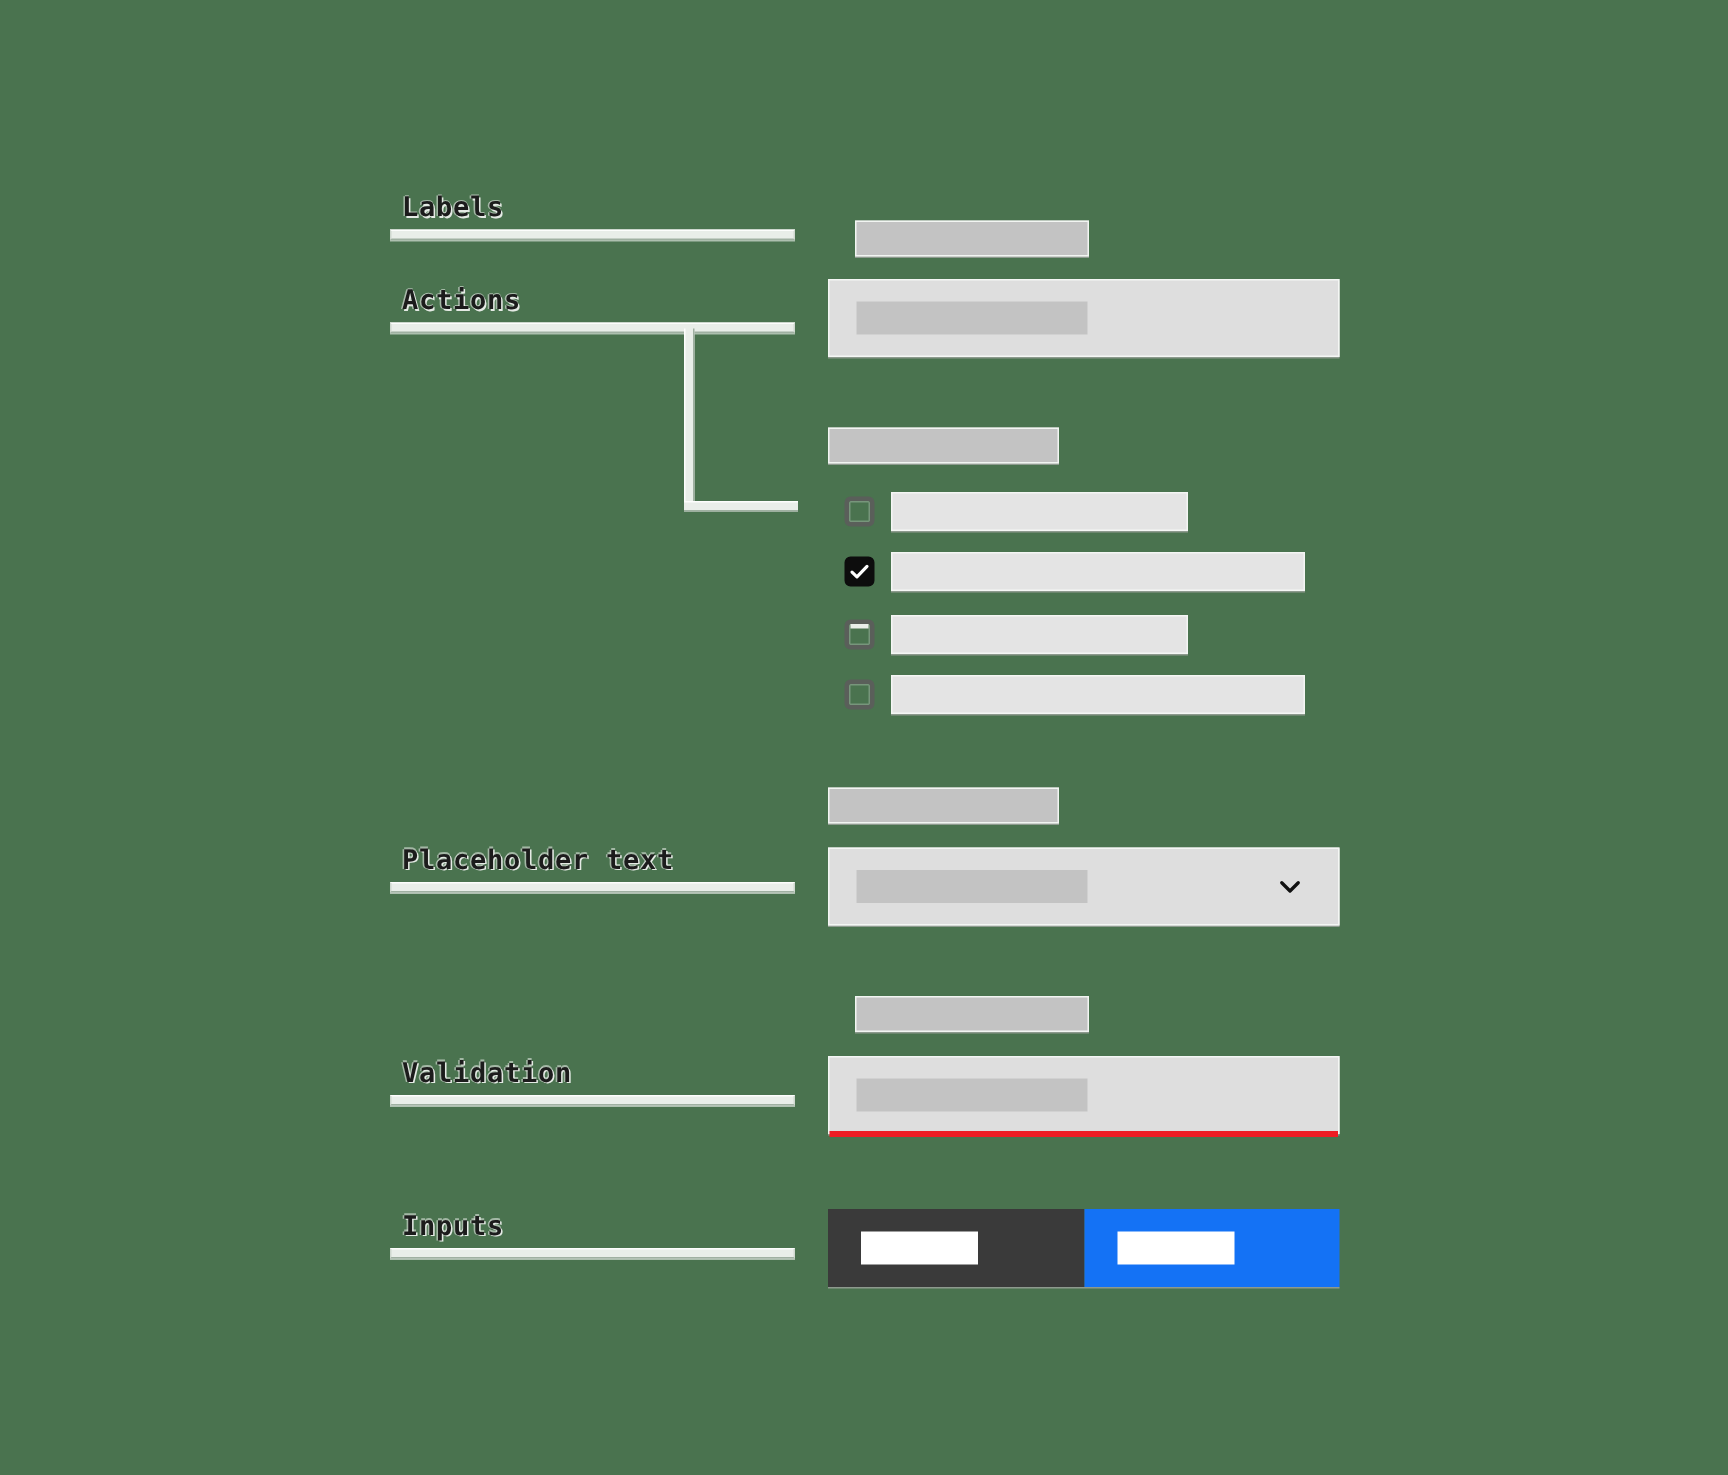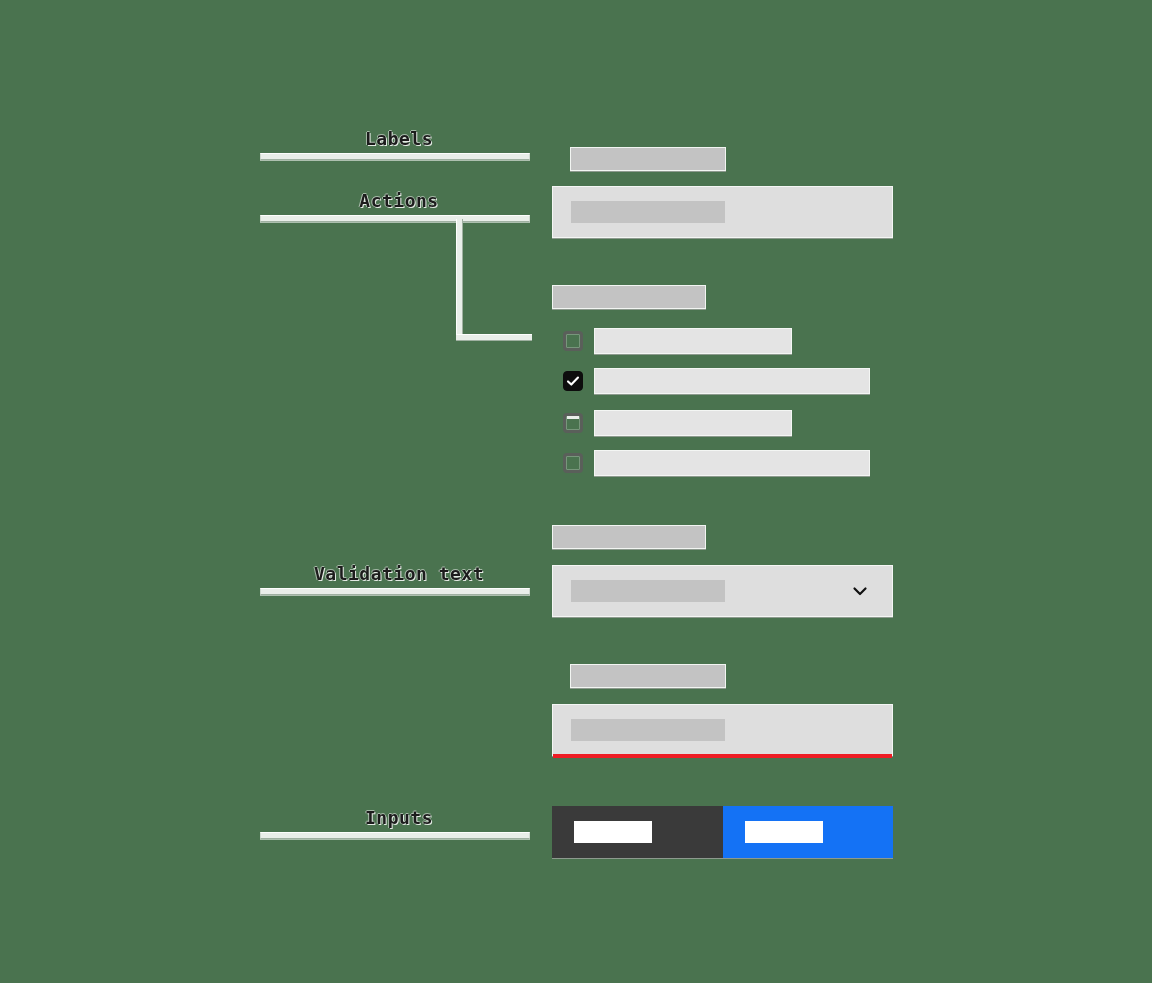--- a/index.html
+++ b/index.html
@@ -12,21 +12,20 @@
     height: 983px;
     background: #4a734f;
     font-family: "DejaVu Sans Mono", "Liberation Mono", monospace;
     overflow: hidden;
     position: relative;
   }
 
   #stage {
     position: absolute;
     inset: 0;
-    text-align: center;
   }
 
   
   .annot {
     position: absolute;
     left: 260px;
     width: 270px;
   }
   .annot-text {
     font-family: "DejaVu Sans Mono", "Liberation Mono", monospace;
@@ -189,24 +188,28 @@
     <div class="annot-text">Labels</div>
     <div class="annot-rule"></div>
   </div>
 
   <div class="annot" style="top:190px">
     <div class="annot-text">Actions</div>
     <div class="annot-rule"></div>
   </div>
 
   <div class="annot" style="top:563px">
-    <div class="annot-text">Validation text</div>
-    <div class="annot-rule"></div>
-  </div>
-
+    <div class="annot-text">Placeholder text</div>
+    <div class="annot-rule"></div>
+  </div>
+
+  <div class="annot" style="top:705px">
+    <div class="annot-text">Validation</div>
+    <div class="annot-rule"></div>
+  </div>
 
   <div class="annot" style="top:807px">
     <div class="annot-text">Inputs</div>
     <div class="annot-rule"></div>
   </div>
 
   <div class="bracket">
     <div class="bracket-v"></div>
     <div class="bracket-h"></div>
   </div>

